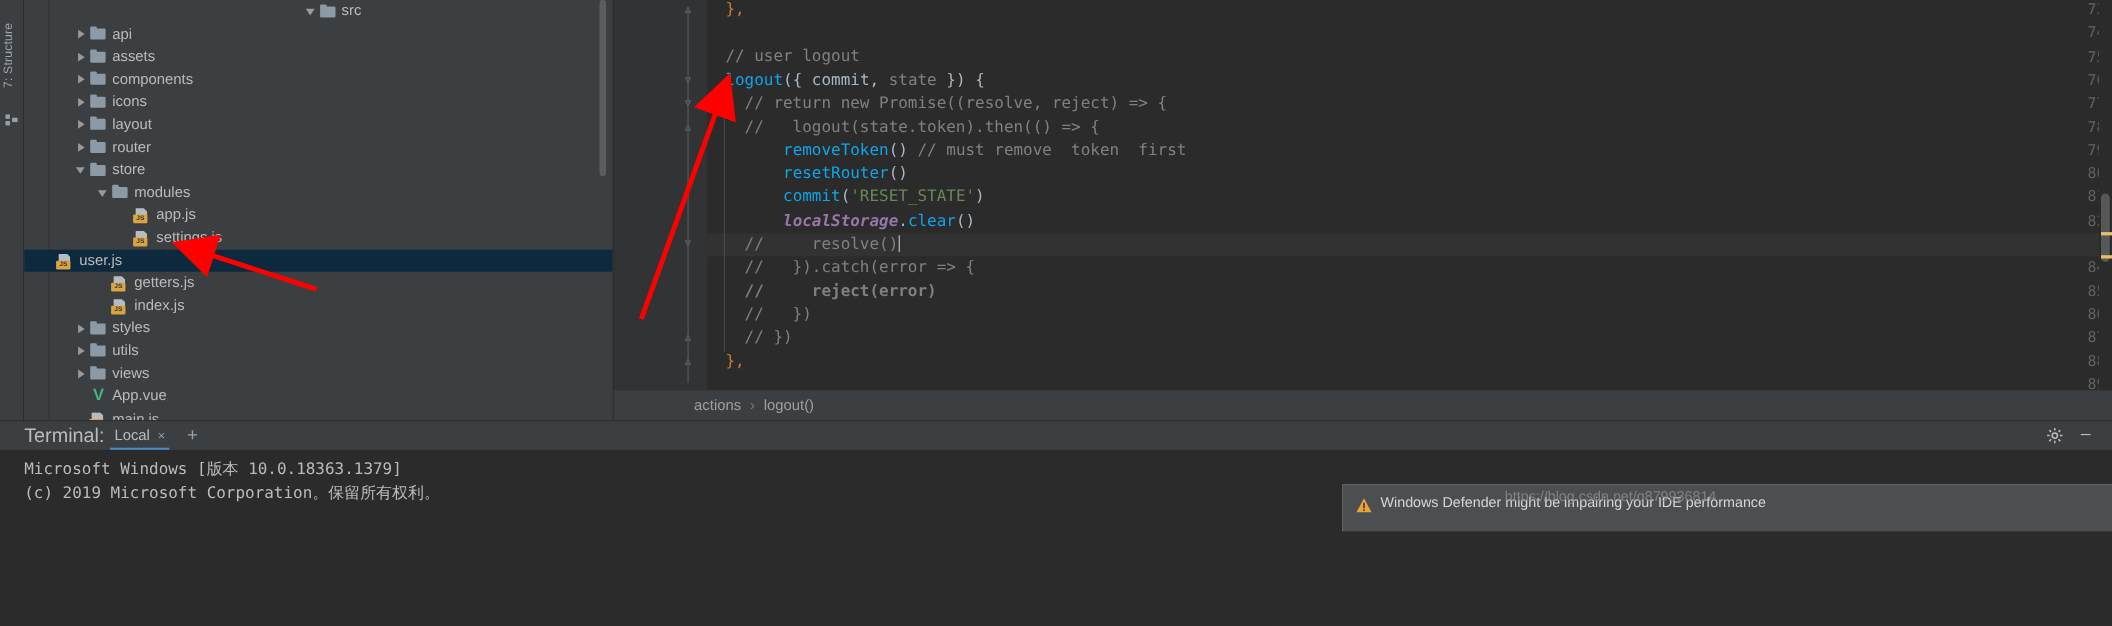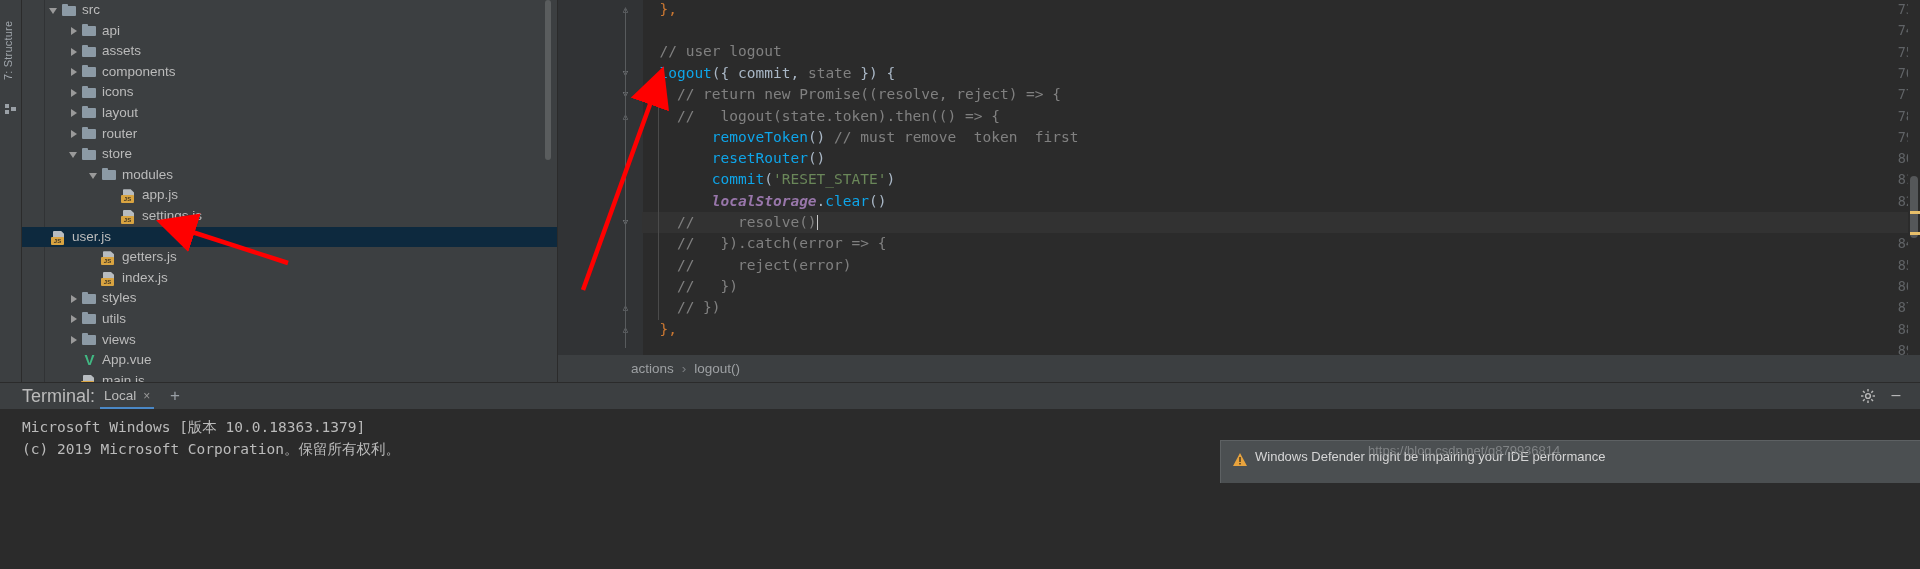--- a/index.html
+++ b/index.html
@@ -78,21 +78,21 @@
     border-radius:1px;
   }
   
   .ico.vue::before {
     content:"V"; position:absolute; left:2px; top:0px; width:13px; height:20.6px;
     color:#41b883; font-size:15px; font-weight:bold; line-height:20.6px; text-align:center;
   }
   .tree-row .lbl { display:inline-block; vertical-align:top; padding-left:2px; }
 
   
-  .ind0 { padding-left:26px; }
+  .ind0 { padding-left:26px;text-align:center; }
   .ind1 { padding-left:46px; }
   .ind2 { padding-left:66px; }
   .ind3 { padding-left:86px; }
 
   
   .tree-vscroll {
     position:absolute; right:6px; top:0px; width:6px; height:160px;
     background:#5a5d5e; border-radius:3px;
   }
   
@@ -306,21 +306,21 @@
         <div class="ln" style="top: 169.4px;">81</div>
         <div class="code-line" style="top: 169.4px;"><span class="id">        </span><span class="fn">commit</span><span class="id">(</span><span class="str">'RESET_STATE'</span><span class="id">)</span></div>
         <div class="ln" style="top: 190.7px;">82</div>
         <div class="code-line" style="top: 190.7px;"><span class="id">        </span><span class="gl">localStorage</span><span class="id">.</span><span class="fn">clear</span><span class="id">()</span></div>
         <div class="ln cur" style="top: 212px;">83</div>
         <div class="fold" style="top: 212px; font-size: 9px; color: rgb(122, 125, 128);">▽</div>
         <div class="code-line hl" style="top: 212px;"><span class="cm">    //     resolve()</span><span class="caret"></span></div>
         <div class="ln" style="top: 233.3px;">84</div>
         <div class="code-line" style="top: 233.3px;"><span class="cm">    //   }).catch(error =&gt; {</span></div>
         <div class="ln" style="top: 254.6px;">85</div>
-        <div class="code-line" style="top: 254.6px;"><span class="cm">    //     reject(error)</span></div>
+        <div class="code-line" style="top: 254.6px; font-weight: bold;"><span class="cm">    //     reject(error)</span></div>
         <div class="ln" style="top: 275.9px;">86</div>
         <div class="code-line" style="top: 275.9px;"><span class="cm">    //   })</span></div>
         <div class="ln" style="top: 297.2px;">87</div>
         <div class="fold" style="top: 297.2px; font-size: 9px; color: rgb(122, 125, 128);">△</div>
         <div class="code-line" style="top: 297.2px;"><span class="cm">    // })</span></div>
         <div class="ln" style="top: 318.5px;">88</div>
         <div class="fold" style="top: 318.5px; font-size: 9px; color: rgb(122, 125, 128);">△</div>
         <div class="code-line" style="top: 318.5px;"><span class="id">  </span><span class="kw">},</span></div>
         <div class="ln" style="top: 339.8px;">89</div>
         <div class="code-line" style="top: 339.8px;"></div>

